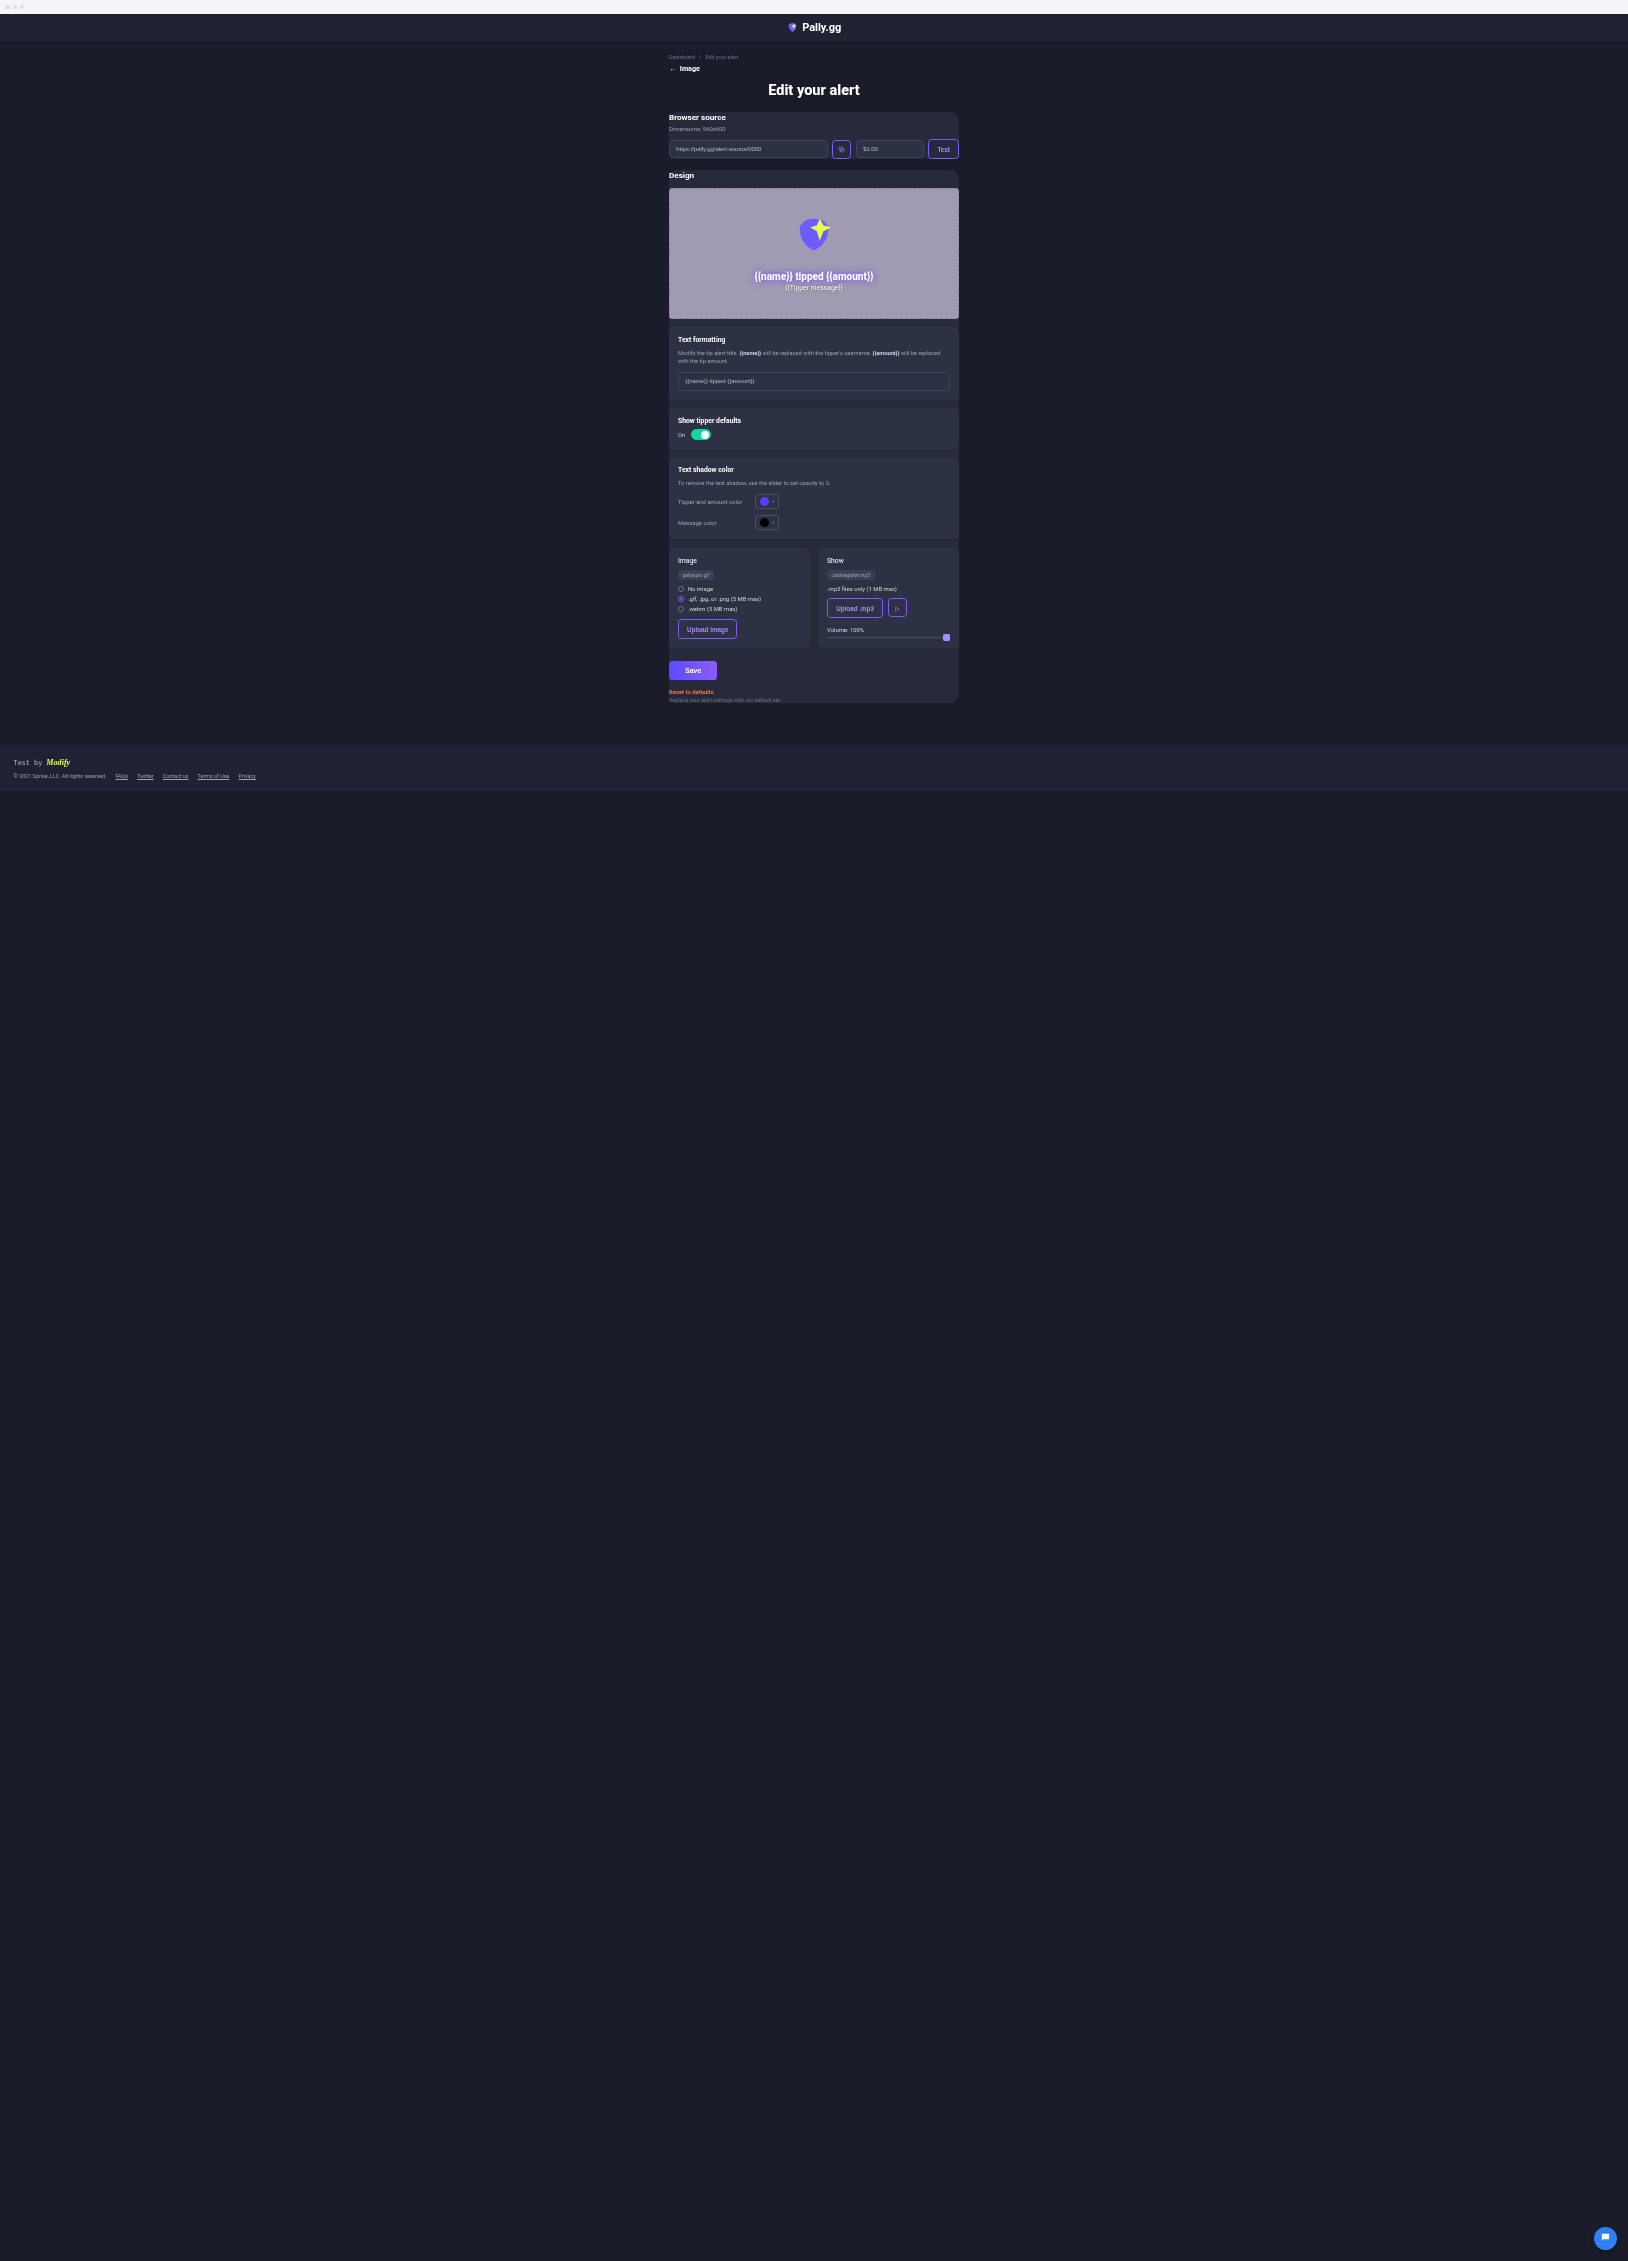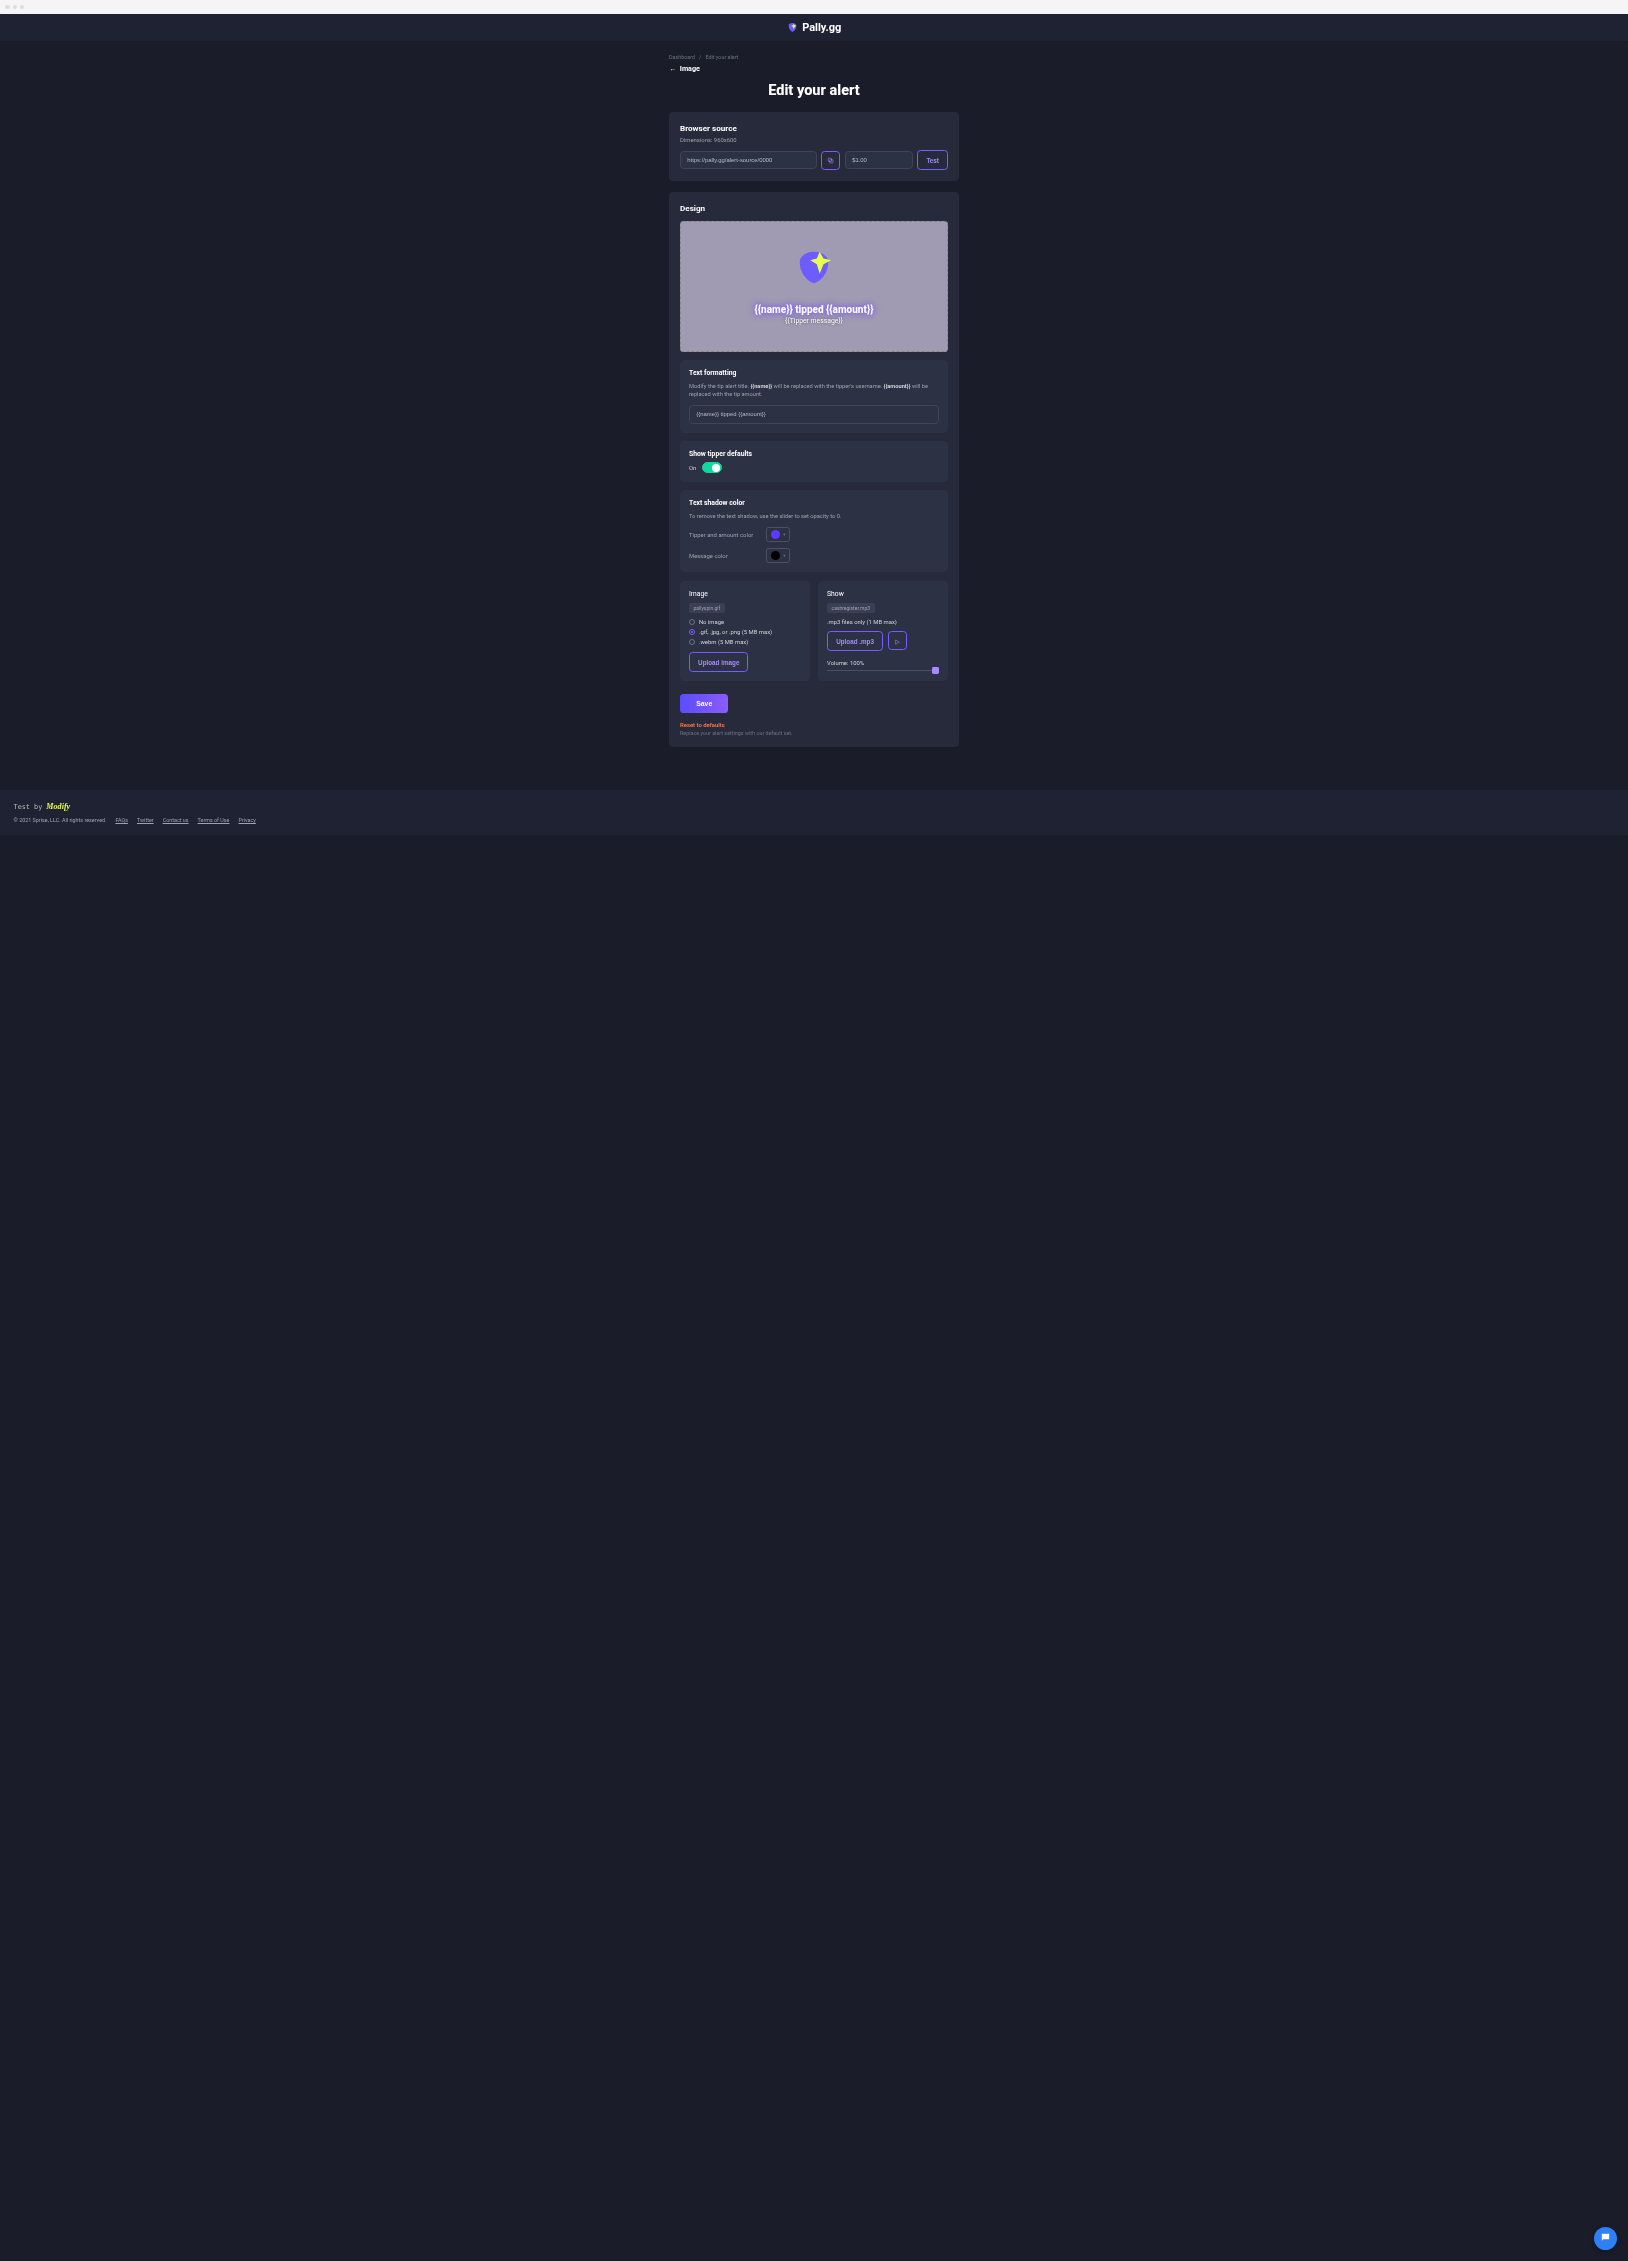--- a/index.html
+++ b/index.html
@@ -42,22 +42,22 @@
       display: inline-flex; align-items: center; gap: 3.6px;
       color: #fff; font-weight: 700; font-size: 7.2px; cursor: pointer;
       margin-bottom: 9px;
     }
     .back-link .arrow { font-size: 7.2px; }
     
     .page-title { text-align: center; font-size: 14.5px; font-weight: 800; color: #fff; margin-bottom: 13.6px; }
     
     .card {
       background: #262a3b;
-      border-radius: 4px;
-      padding: 11px;
+      border-radius: 9px;
+      padding: 0;
       margin-bottom: 11px;
     }
     .card h3 { font-size: 8.1px; font-weight: 700; color: #fff; margin-bottom: 3.6px; }
     .card .subtitle { font-size: 5.9px; color: #9ca3af; margin-bottom: 7.2px; }
     
     .browser-source-row { display: flex; gap: 4.5px; align-items: center; }
     .text-input {
       background: #2d3144;
       border: 0.5px solid #3f4458;
       border-radius: 3.6px;

